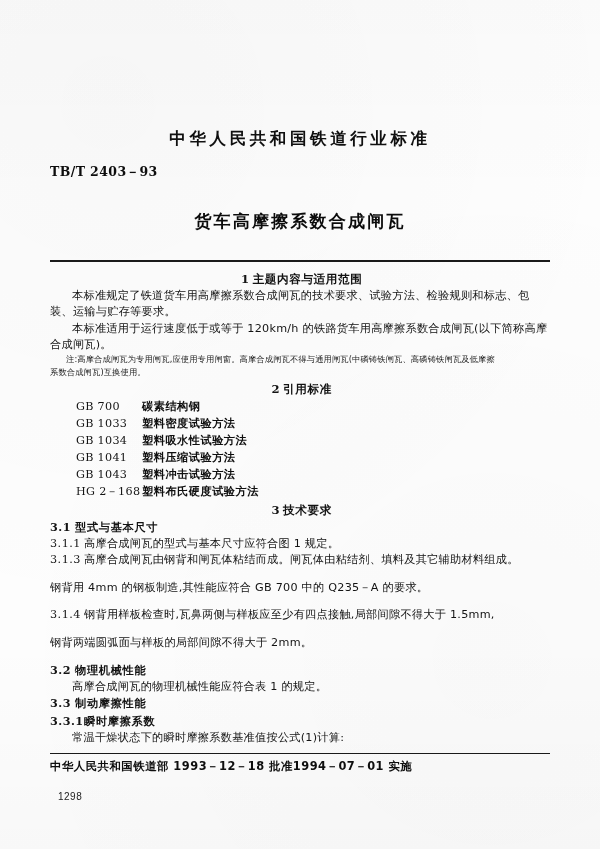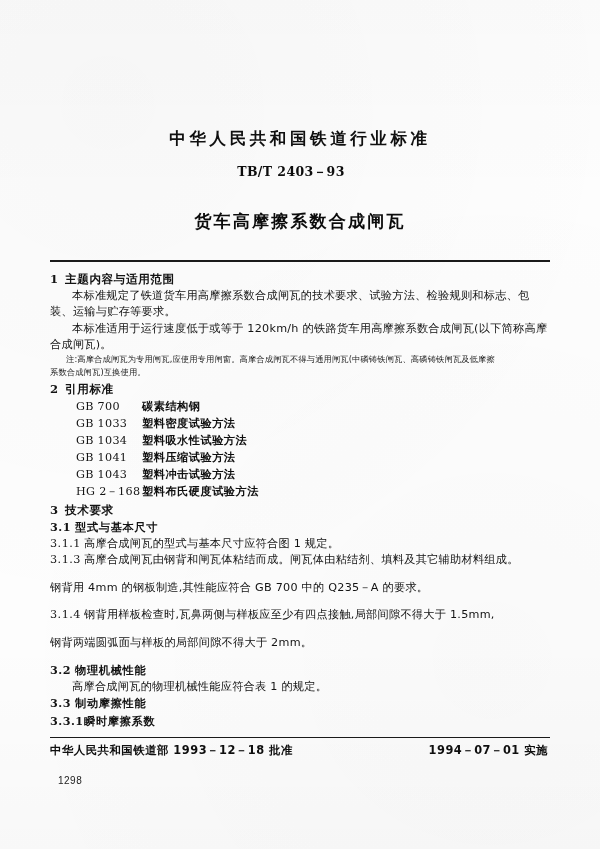--- a/index.html
+++ b/index.html
@@ -53,21 +53,21 @@
   .masthead-title {
     font-family: Liberation Serif, serif;
     font-size: 16.5px;
     font-weight: bold;
     letter-spacing: 3.6px;
     color: #101010;
     white-space: nowrap;
   }
   .std-number {
     margin-top: 14px;
-    text-align: center;
+    text-align: left;
     padding-right: 18px;
     font-family: "DejaVu Serif", "Liberation Serif", serif;
     font-size: 12.5px;
     font-weight: bold;
     letter-spacing: 0.4px;
     color: #0d0d0d;
   }
   .doc-title {
     margin-top: 29px;
     text-align: center;
@@ -89,20 +89,21 @@
     font-size: 11.2px;
     line-height: 16.2px;
     color: #131313;
   }
   .sec-head {
     font-weight: bold;
     font-size: 11.6px;
     letter-spacing: 0.6px;
     margin-top: 2px;
     margin-bottom: 1px;
+    text-align: center;
   }
   .sec-head .num {
     display: inline-block;
     min-width: 15px;
   }
   .para {
     text-indent: 22px;
     letter-spacing: 0.25px;
     margin: 0;
   }
@@ -169,21 +170,20 @@
 
   
   .rule-bottom {
     margin-top: 7px;
     height: 0;
     border-top: 1.6px solid #1a1a1a;
     width: 100%;
   }
   .footer-row {
     display: flex;
-    justify-content: space-between;
     align-items: baseline;
     margin-top: 5px;
     font-size: 11.4px;
     font-weight: bold;
     letter-spacing: 0.5px;
     color: #0e0e0e;
   }
   .footer-left { white-space: nowrap; }
   .footer-right { white-space: nowrap; padding-right: 2px; }
   .page-num {
@@ -284,20 +284,21 @@
       </p>
       <p class="para">高摩合成闸瓦的物理机械性能应符合表 1 的规定。</p>
 
       <p class="clause clause-bold">
         <span class="cnum w2">3.3</span><span>制动摩擦性能</span>
       </p>
 
       <p class="clause clause-bold">
         <span class="cnum">3.3.1</span><span>瞬时摩擦系数</span>
       </p>
+      <p class="para">常温干燥状态下的瞬时摩擦系数基准值按公式(1)计算:</p>
 
     </div>
 
     <div class="rule-bottom"></div>
     <div class="footer-row">
       <span class="footer-left">中华人民共和国铁道部 1993－12－18 批准</span>
       <span class="footer-right">1994－07－01 实施</span>
     </div>
     <div class="page-num">1298</div>
 

